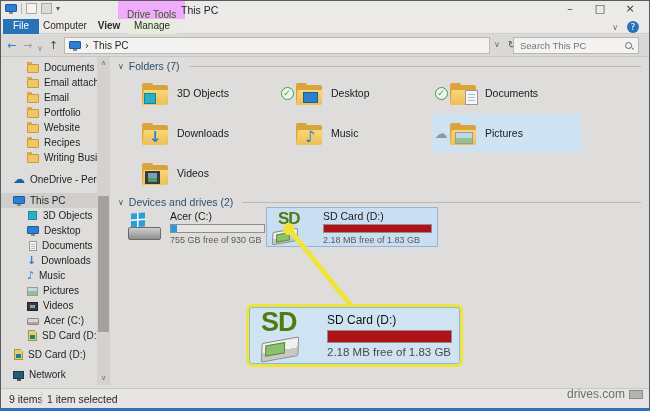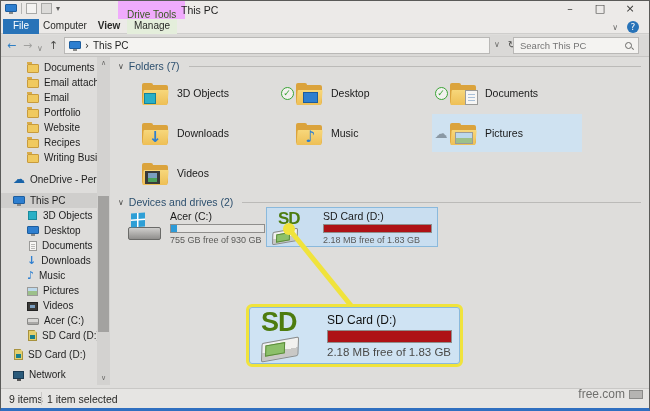--- a/index.html
+++ b/index.html
@@ -420,15 +420,15 @@
       <span class="cfree">2.18 MB free of 1.83 GB</span>
     </span>
   </div>
 
   <div class="statusbar">
     <span class="st-items">9 items</span>
     <span class="st-div"></span>
     <span class="st-sel">1 item selected</span>
   </div>
 
-  <span class="watermark">free.com</span>
+  <span class="watermark">drives.com</span>
   <span class="wm-icon"></span>
 </div>
 
 </body></html>

